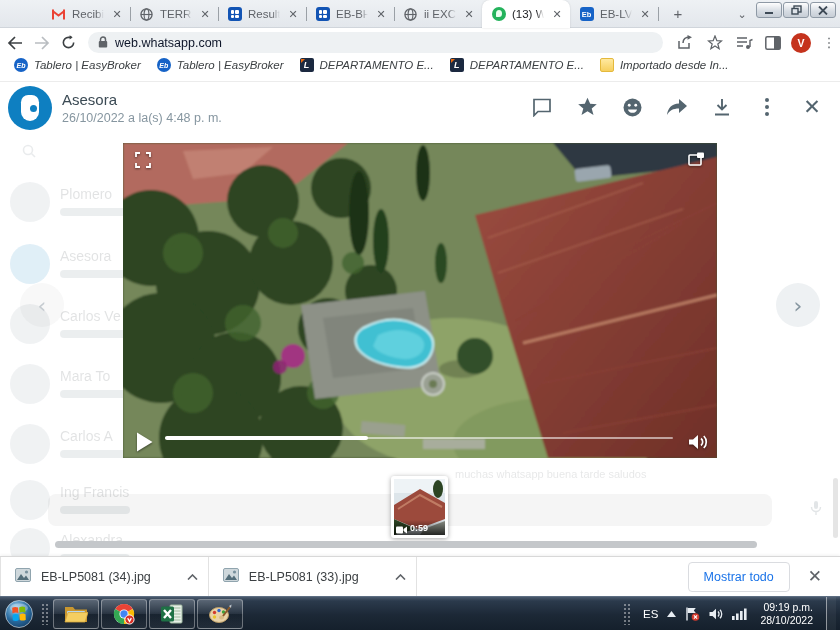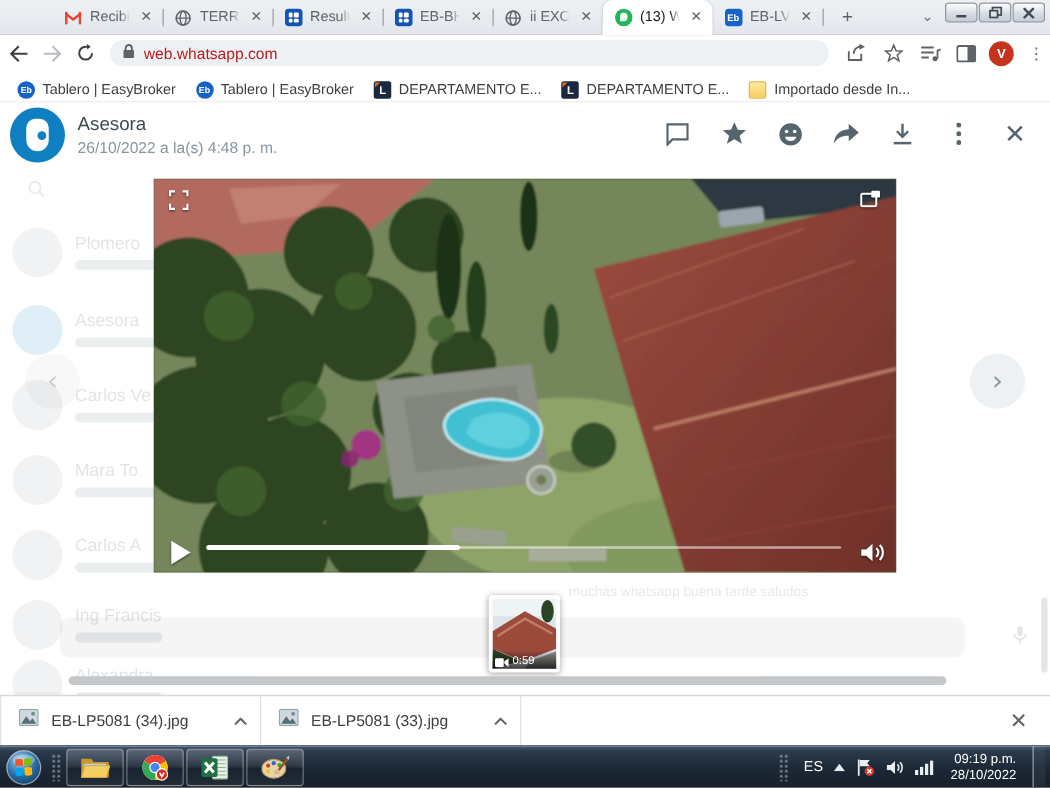--- a/index.html
+++ b/index.html
@@ -58,31 +58,31 @@
   }
   .win-btn svg { display:block; }
 
   
   .toolbar { position:absolute; top:29px; left:0; width:840px; height:27px; background:#fff; display:flex; align-items:center; }
   .nav-icon { width:26px; height:22px; display:flex; align-items:center; justify-content:center; margin-left:4px; cursor:pointer; }
   .omnibox {
     height:21px; flex:0 0 575px; margin-left:8px; background:#eef1f3; border-radius:11px;
     display:flex; align-items:center; padding:0 10px; gap:7px;
   }
-  .omnibox .url { font-size:12.5px; color:#b91c1c; }
+  .omnibox .url { font-size:12.5px; color:#0f172a; }
   .toolbar-right { display:flex; align-items:center; gap:7px; margin-left:12px; }
   .tb-ic { width:22px; height:22px; display:flex; align-items:center; justify-content:center; cursor:pointer; }
   .avatar-v {
     width:20px; height:20px; border-radius:50%; background:#c5331d; color:#fff;
     font-size:10.5px; font-weight:bold; display:flex; align-items:center; justify-content:center; cursor:pointer;
   }
   .kebab { color:#5f6368; font-size:13px; letter-spacing:0; cursor:pointer; }
 
   
-  .bookmarks { position:absolute; top:56px; left:0; width:840px; height:26px; background:#fff; display:flex; align-items:flex-end; padding-left:8px; gap:4px; border-bottom:1px solid #ececec; }
+  .bookmarks { position:absolute; top:56px; left:0; width:840px; height:26px; background:#fff; display:flex; align-items:flex-start; padding-left:8px; gap:4px; border-bottom:1px solid #ececec;font-style:italic; }
   .bm { display:flex; align-items:center; gap:6px; padding:2px 6px; border-radius:4px; cursor:pointer; }
   .bm-label { font-size:11.5px; color:#3c4043; white-space:nowrap; }
   .bm-ic { width:14px; height:14px; border-radius:2px; display:flex; align-items:center; justify-content:center; }
   .bm-eb { border-radius:50%; background:#1663c7; color:#fff; font-size:7px; font-weight:bold; }
   .bm-lamudi { background:#1b2940; color:#fff; font-size:9px; font-weight:bold; position:relative; }
   .bm-lamudi::before { content:""; position:absolute; left:1px; top:1px; border-left:4px solid #e86a10; border-bottom:4px solid transparent; }
   .bm-folder { background:linear-gradient(#ffe9a0,#f6cf5e); border:1px solid #e4b93c; border-radius:2px; }
 
   
   .viewer { position:absolute; top:82px; left:0; width:840px; height:474px; background:#fff; overflow:hidden; }
@@ -127,21 +127,21 @@
   .v-pip { right:12px; top:9px; cursor:pointer; }
   .v-play { left:13px; bottom:6px; cursor:pointer; }
   .v-vol { right:8px; bottom:8px; cursor:pointer; }
   .v-track { position:absolute; left:42px; right:44px; bottom:19px; height:2px; background:rgba(255,255,255,.55); border-radius:2px; cursor:pointer; }
   .v-played { position:absolute; left:0; top:-1px; height:4px; background:#fff; border-radius:2px; }
 
   
   .thumb { position:absolute; left:391px; top:394px; width:57px; height:62px; background:#fff; border:3px solid #fff; border-radius:3px; box-shadow:0 1px 5px rgba(0,0,0,.35); cursor:pointer; }
   .thumb svg { display:block; }
   .thumb-meta { position:absolute; left:0; bottom:0; width:100%; height:15px; background:linear-gradient(transparent,rgba(0,0,0,.75)); display:flex; align-items:flex-end; padding:0 0 1px 2px; gap:3px; color:#fff; }
-  .thumb-dur { font-size:9px; line-height:11px; }
+  .thumb-dur { font-size:9px; line-height:11px;font-weight:bold; }
 
   .hscroll { position:absolute; left:55px; top:459px; width:702px; height:7px; background:#c4c7ca; border-radius:4px; cursor:pointer; }
 
   
   .dlbar {
     position:absolute; top:556px; left:0; width:840px; height:40px; background:#fff;
     border-top:1px solid #d8d8d8; box-shadow:0 -1px 3px rgba(0,0,0,.06);
     display:flex; align-items:center;
   }
   .dl-item { display:flex; align-items:center; height:100%; padding:0 10px 0 14px; gap:10px; cursor:pointer; }
@@ -631,20 +631,21 @@
       <span class="dl-name">EB-LP5081 (33).jpg</span>
       <span class="dl-chevron">
         <svg width="11" height="6" viewBox="0 0 11 6">
             <path d="M1 5.5 L5.5 1 L10 5.5" fill="none" stroke="#5f6368" stroke-width="1.6"></path>
           </svg>
       </span>
     </div>
     <div class="dl-sep"></div>
 
     <div class="dl-right">
+      <button class="show-all">Mostrar todo</button>
       <span class="dl-close">✕</span>
     </div>
   </div>
 
   <div class="taskbar">
     <div class="start-orb">
       <svg width="30" height="30" viewBox="0 0 30 30">
         <defs>
           <radialGradient id="orbG" cx="0.4" cy="0.3" r="0.9">
             <stop offset="0" stop-color="#9fd4f2"></stop>

